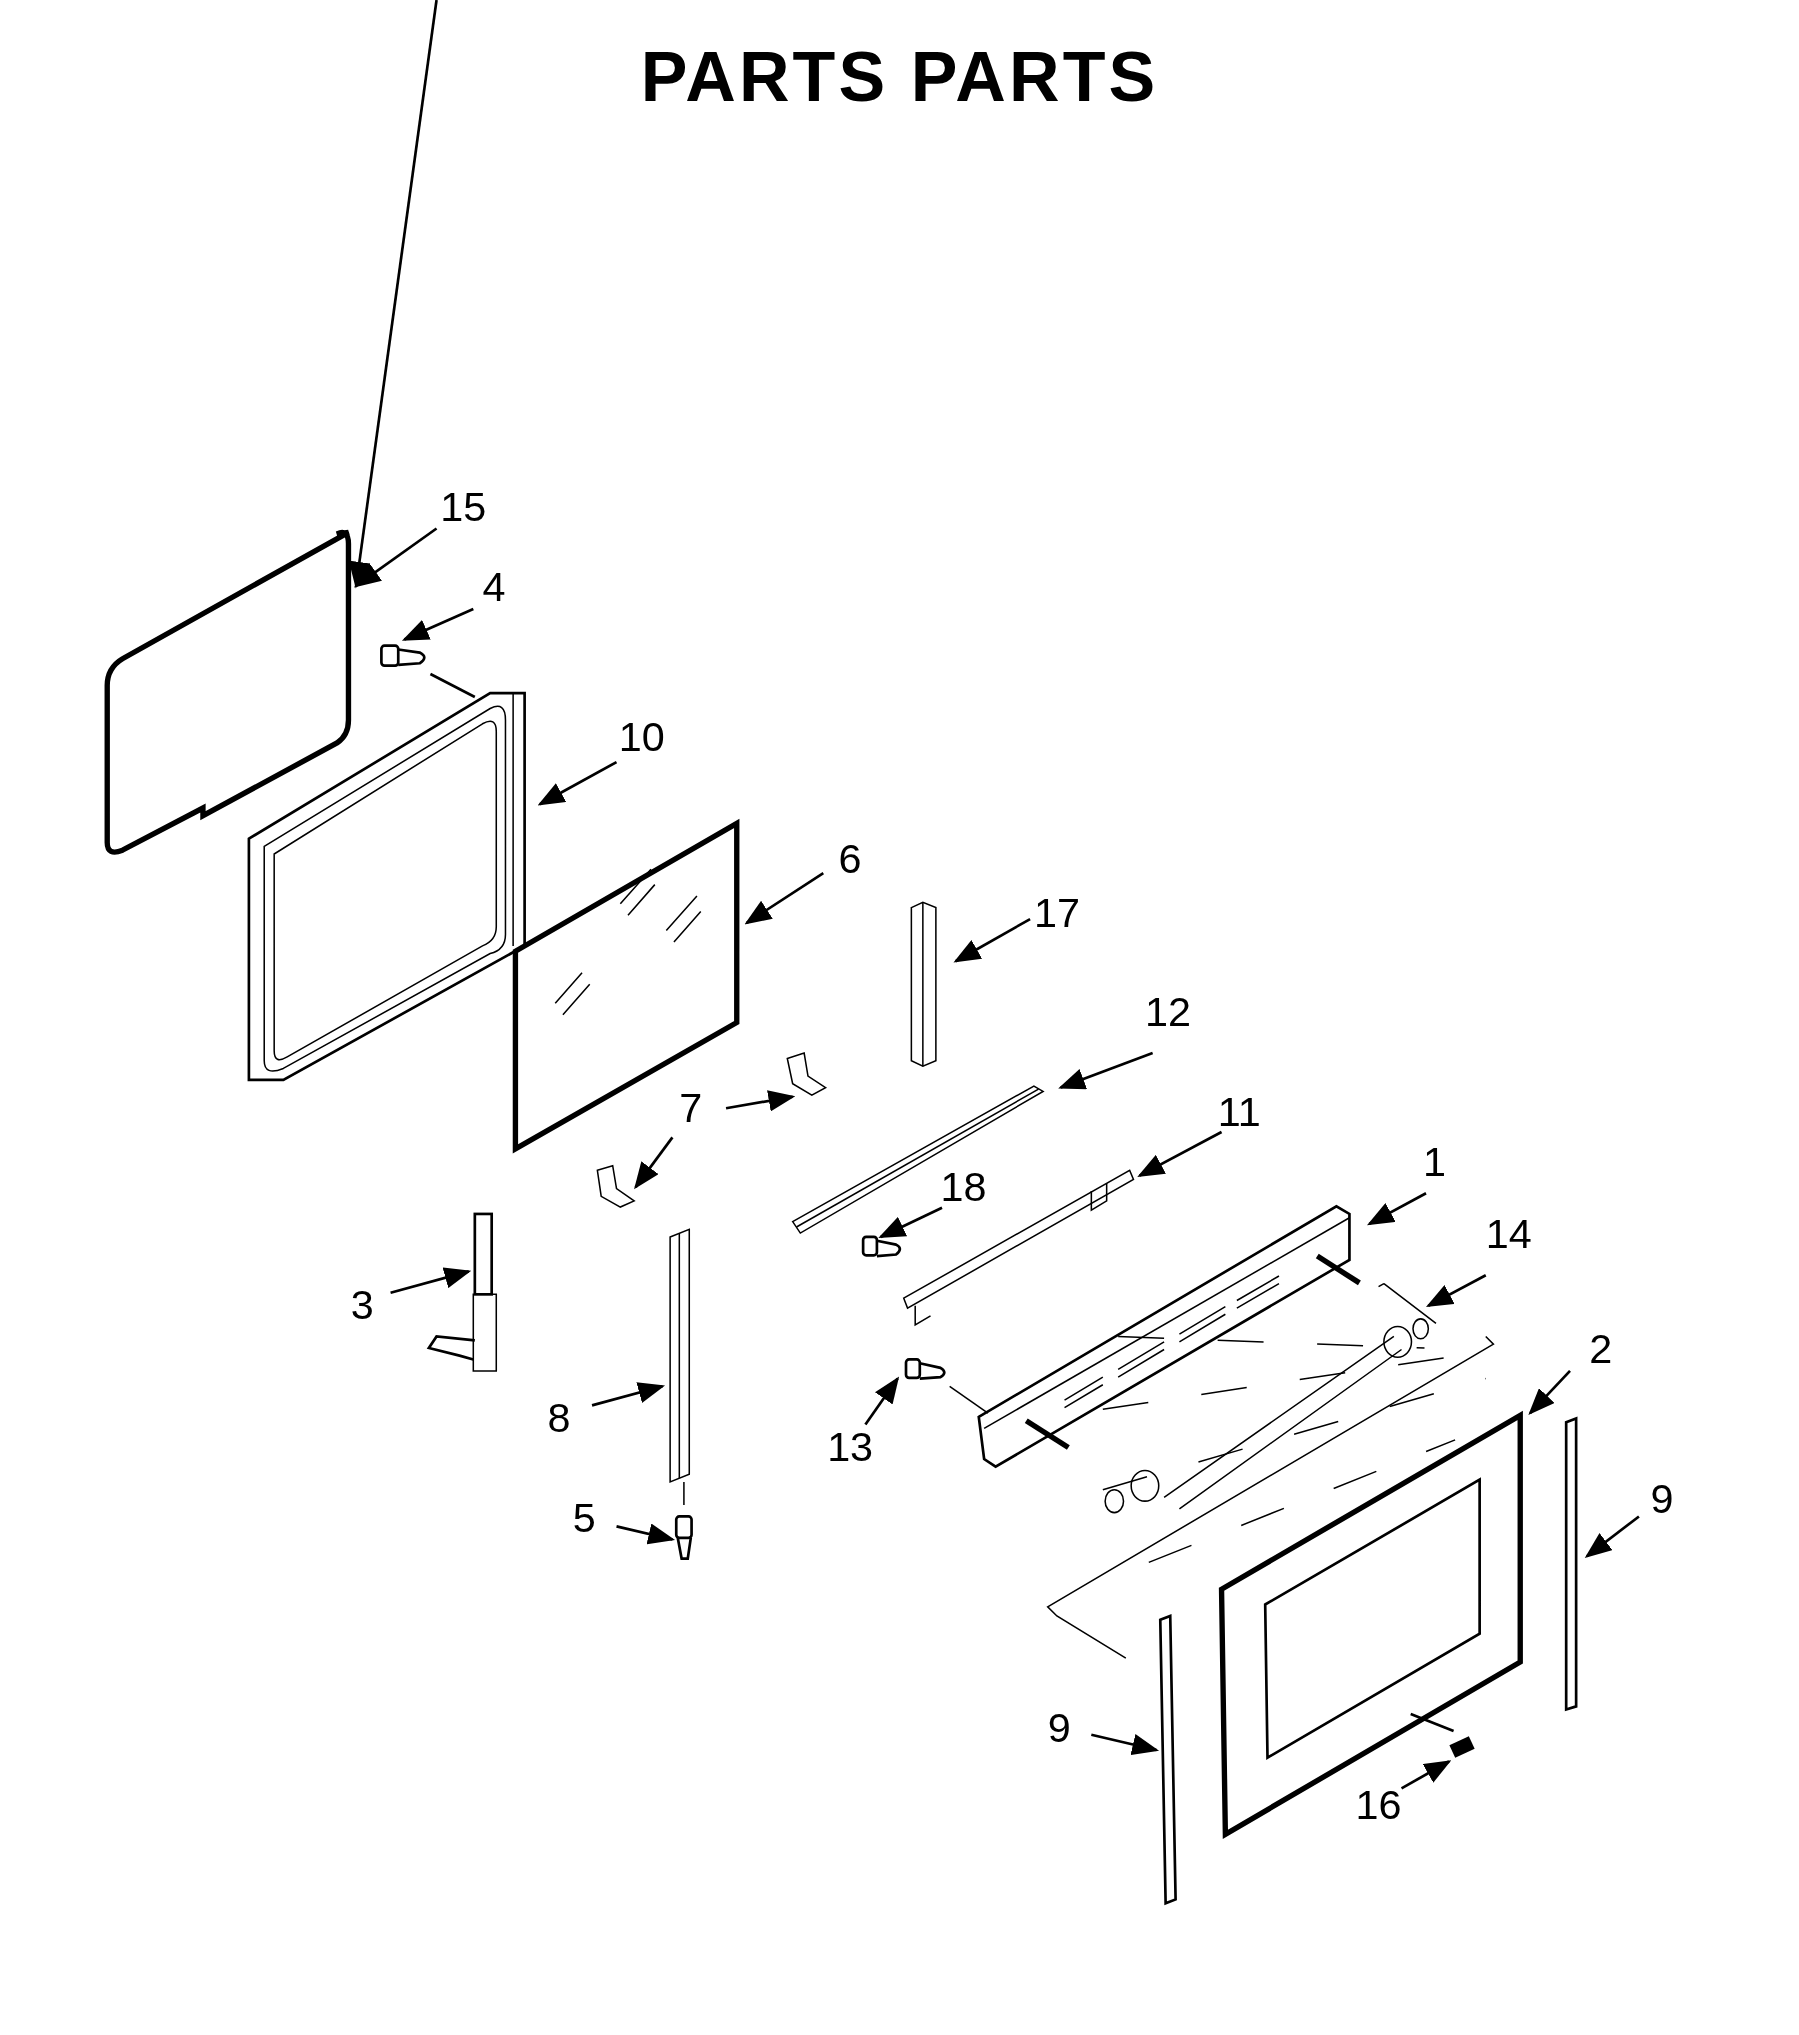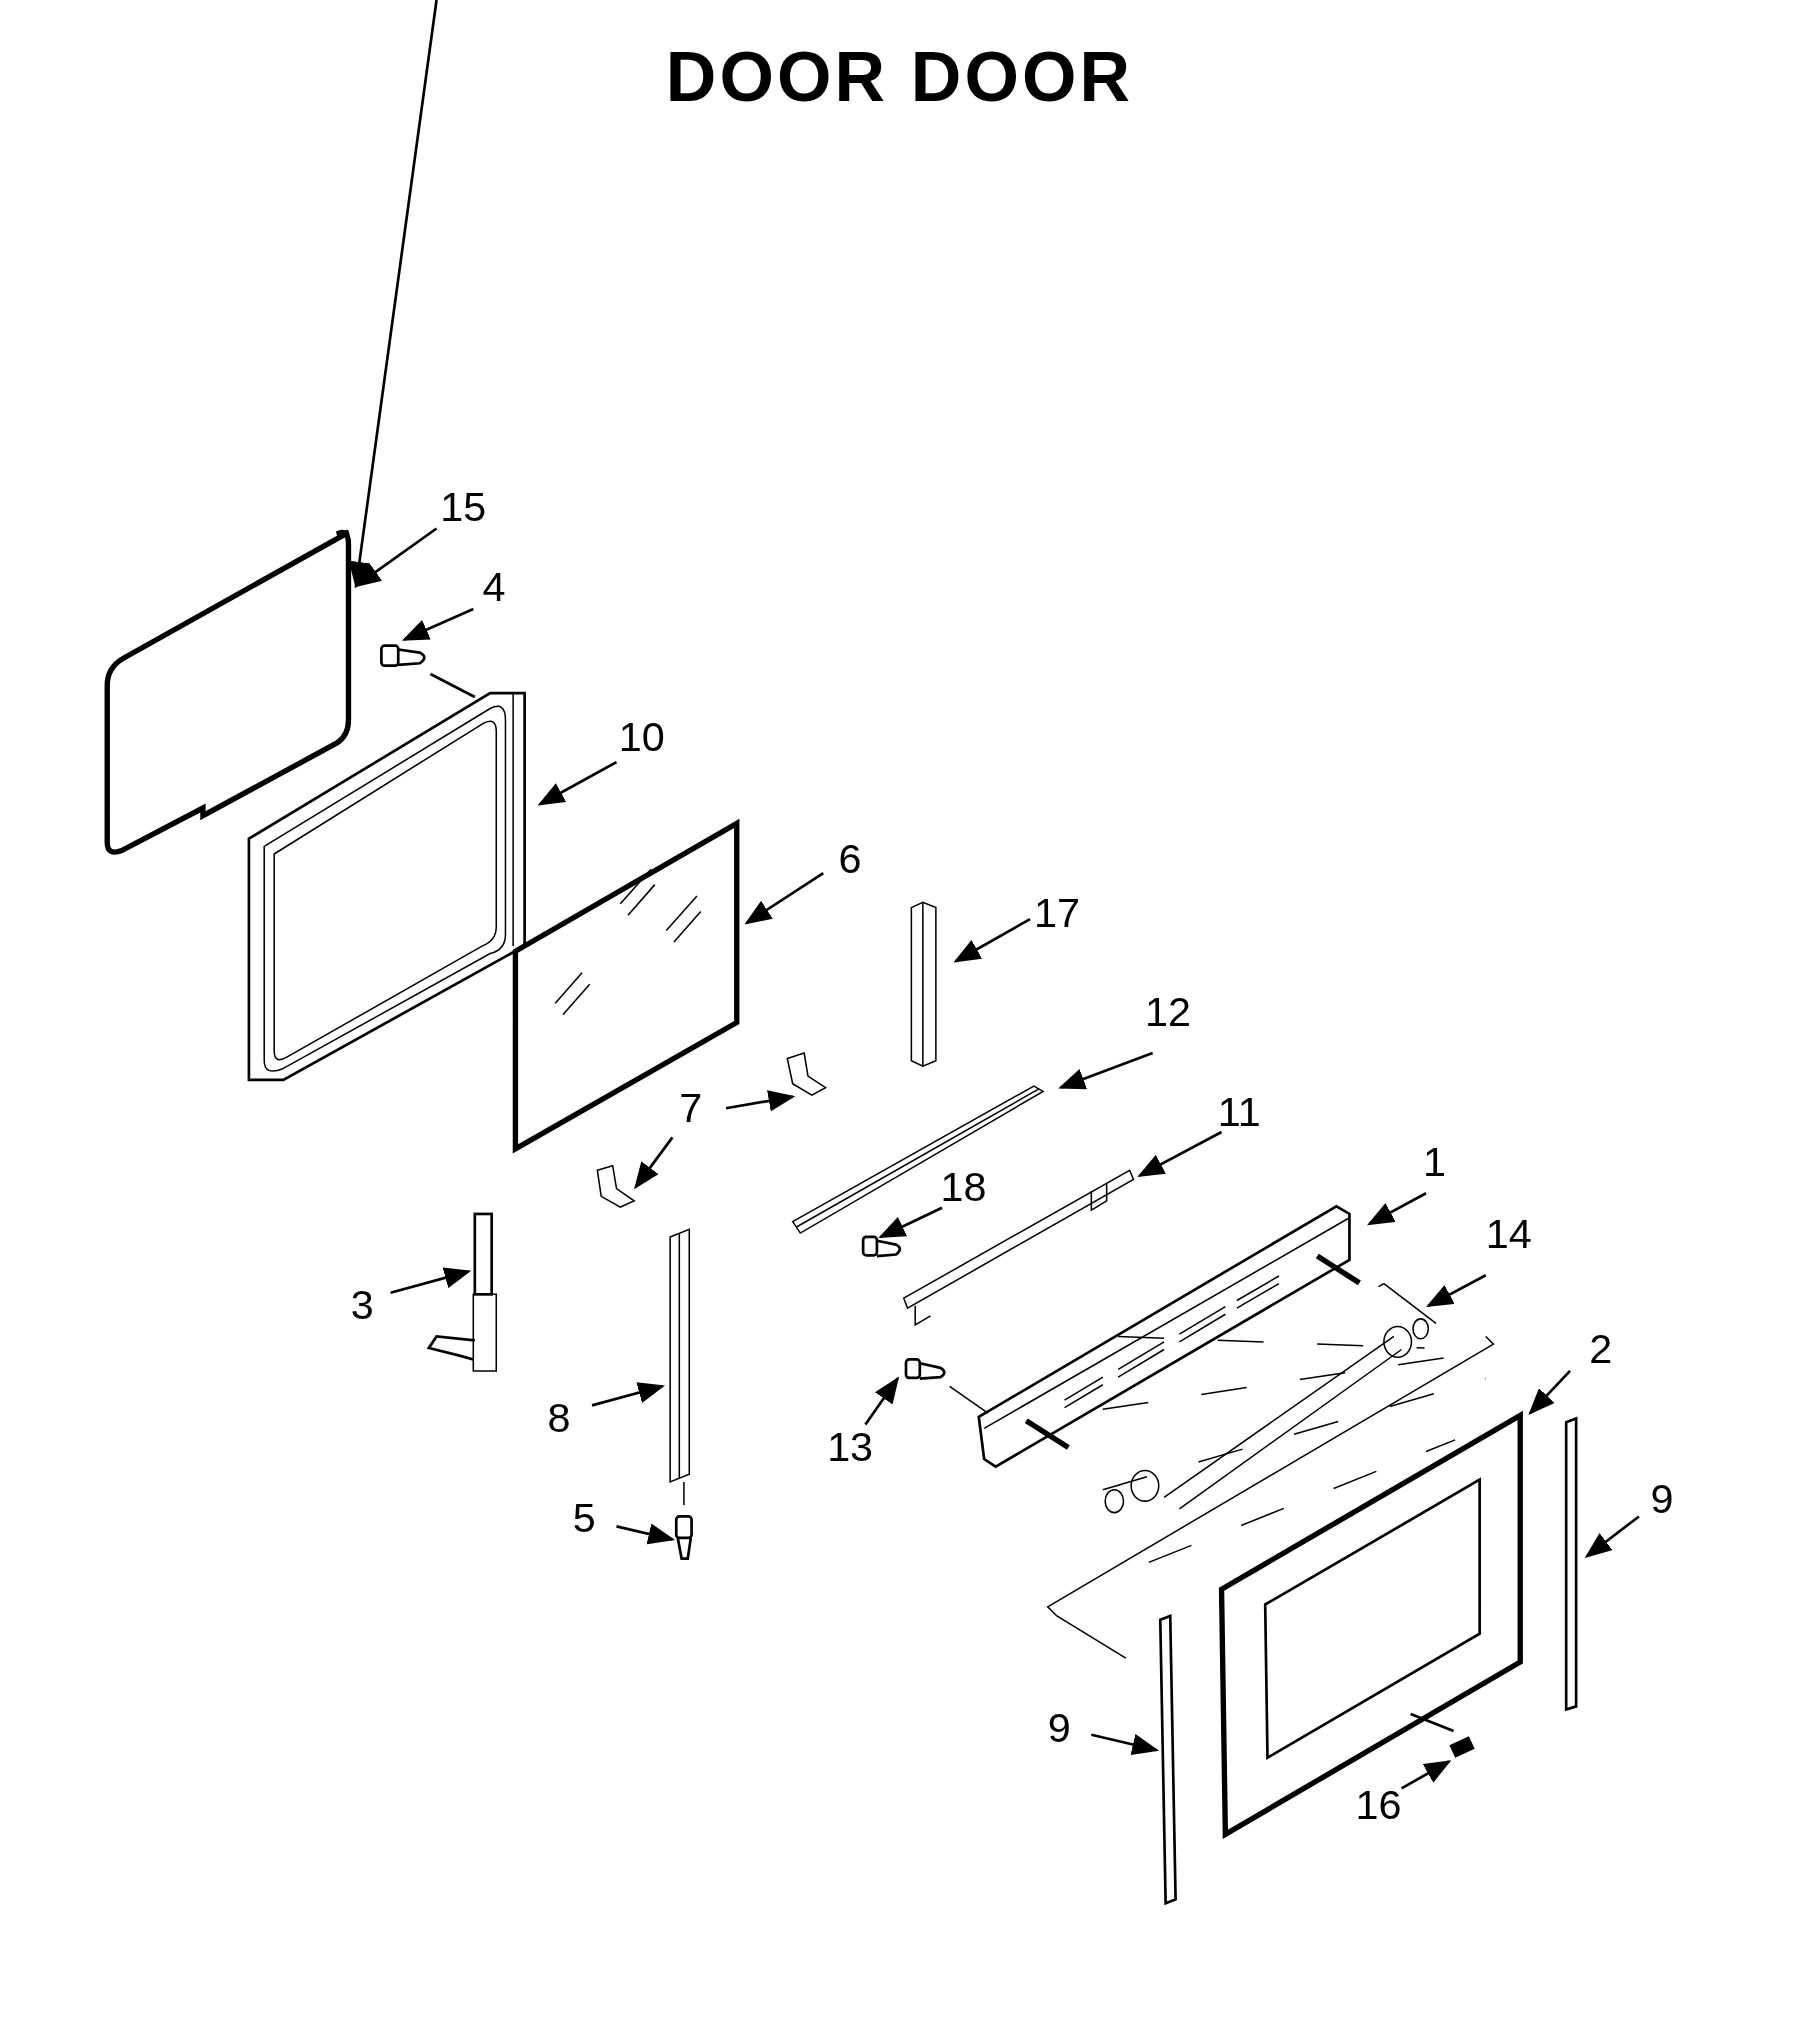--- a/index.html
+++ b/index.html
@@ -9,21 +9,21 @@
   .lbl{font-family:"Liberation Sans",sans-serif;font-size:54px;fill:#000;}
   .thin{stroke:#000;stroke-width:2;fill:none;}
   .med{stroke:#000;stroke-width:3.5;fill:none;}
   .thick{stroke:#000;stroke-width:7;fill:none;}
   .lead{stroke:#000;stroke-width:3.5;}
   .dash{stroke:#000;stroke-width:2;fill:none;stroke-dasharray:60 70;}
 </style>
 </head>
 <body>
 
-<div id="title">DOOR DOOR</div>
+<div id="title">PARTS PARTS</div>
 
 <svg width="1799" height="2035" viewBox="0 0 2349 2657">
   <defs>
     <marker id="ah" markerWidth="10" markerHeight="8" refX="9" refY="4" orient="auto" markerUnits="strokeWidth">
       <path d="M0,0 L10,4 L0,8 z" fill="#000"></path>
     </marker>
   </defs>
 
   <g>
     <path class="thick" d="M455,695 L160,860 Q140,872 140,895 L140,1100 Q140,1118 160,1110 L265,1055 L265,1065 L440,970 Q455,960 455,940 L455,710 Q455,690 440,697 Z"></path>

